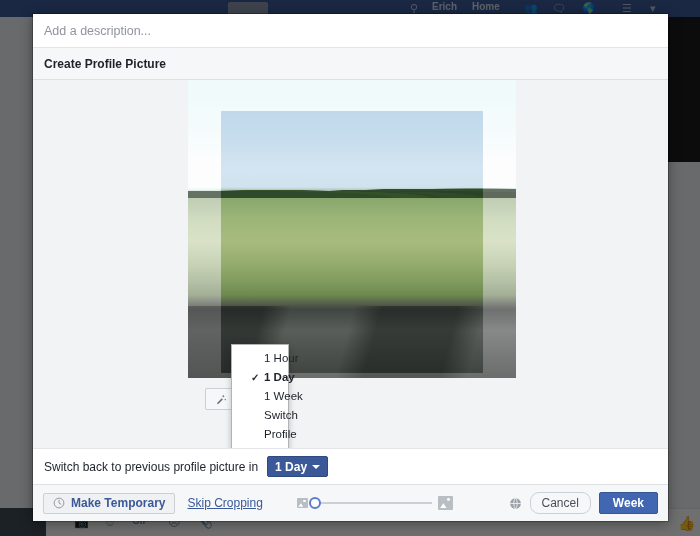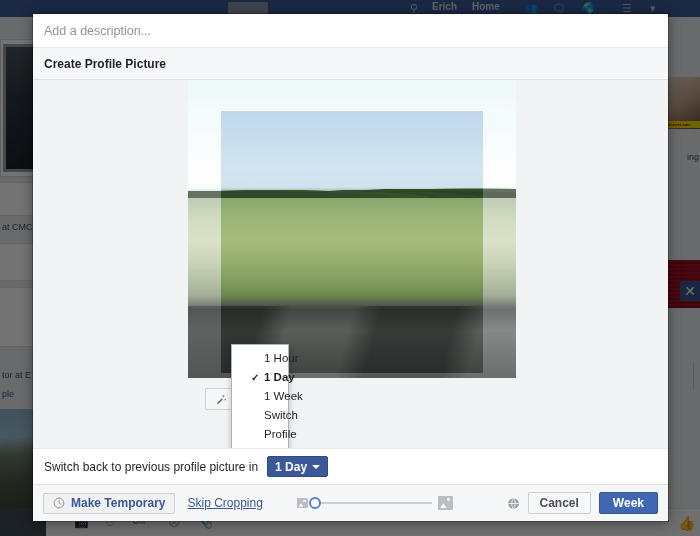--- a/index.html
+++ b/index.html
@@ -294,22 +294,22 @@
     width: 12px; height: 12px; border-radius: 50%;
     background: #fff; border: 2px solid #5b7bd5;
     cursor: pointer;
   }
   #footer-right {
     margin-left: auto; display: flex; align-items: center; gap: 8px;
   }
   .globe-ico { width: 13px; height: 13px; color: #8d949e; }
   #cancel-btn {
     height: 22px; padding: 0 11px;
-    background: #f6f7f9; border: 1px solid #ccd0d5; border-radius: 2px;
-    font-size: 12px; font-weight: bold; color: #4b4f56; cursor: pointer;
+    background: #f6f7f9; border: 1px solid #ccd0d5; border-radius: 9px;
+    font-size: 12px; font-weight: normal; color: #4b4f56; cursor: pointer;
     font-family: "Liberation Sans", sans-serif;
   }
   #save-btn {
     height: 22px; padding: 0 13px;
     background: #4267b2; border: 1px solid #3a5795; border-radius: 2px;
     font-size: 12px; font-weight: bold; color: #fff; cursor: pointer;
     font-family: "Liberation Sans", sans-serif;
   }
 </style>
 </head>
@@ -324,43 +324,21 @@
     <span class="bg-nav-text" style="left:472px;">Home</span>
     <span class="bg-nav-ico" style="left:524px;">👥</span>
     <span class="bg-nav-ico" style="left:552px;">🗨</span>
     <span class="bg-nav-ico" style="left:582px;">🌎</span>
     <span class="bg-nav-ico" style="left:622px;">☰</span>
     <span class="bg-nav-ico" style="left:650px;">▾</span>
   </div>
 
   <div id="bg-dark-panel"></div>
 
-  <div id="bg-left-col">
-    <div id="bg-photo-card">
-      <div id="bg-photo-thumb"></div>
-    </div>
-    <div class="bg-sect" style="top:165px;height:34px;"></div>
-    <div class="bg-sub" style="top:205px;">at CMC</div>
-    <div class="bg-sect" style="top:226px;height:38px;"></div>
-    <div class="bg-sect" style="top:270px;height:60px;"></div>
-    <div class="bg-sub" style="top:353px;">tor at E</div>
-    <div class="bg-sub bg-link" style="top:372px;">ple</div>
-    <div id="bg-bottom-photo"></div>
-  </div>
-
-  <div id="bg-right-col">
-    <div id="bg-ad-img"></div>
-    <div id="bg-ad-bar">
-      <span>dstreet.com</span>
-    </div>
-    <div class="bg-ad-text" style="top:135px;">ing</div>
-    <div id="bg-red-banner"></div>
-    <div id="bg-close-chip">✕</div>
-    <div id="bg-divider"></div>
-  </div>
+
 
   <div id="bg-comment-side"></div>
   <div id="bg-comment-bar">
     <span class="cb-ico" style="left:28px;">📷</span>
     <span class="cb-ico" style="left:58px;">☺</span>
     <span class="cb-ico" style="left:86px;font-size:10px;font-weight:bold;">GIF</span>
     <span class="cb-ico" style="left:122px;">☹</span>
     <span class="cb-ico" style="left:152px;">📎</span>
     <span id="bg-thumb">👍</span>
   </div>

